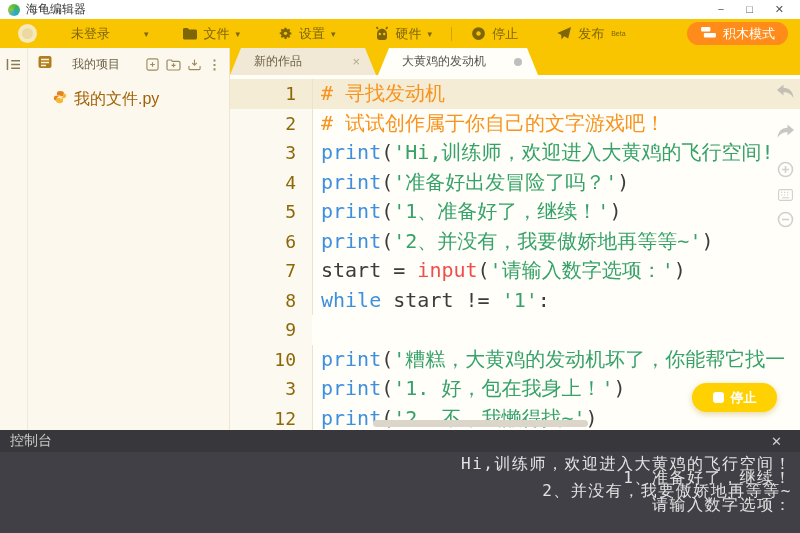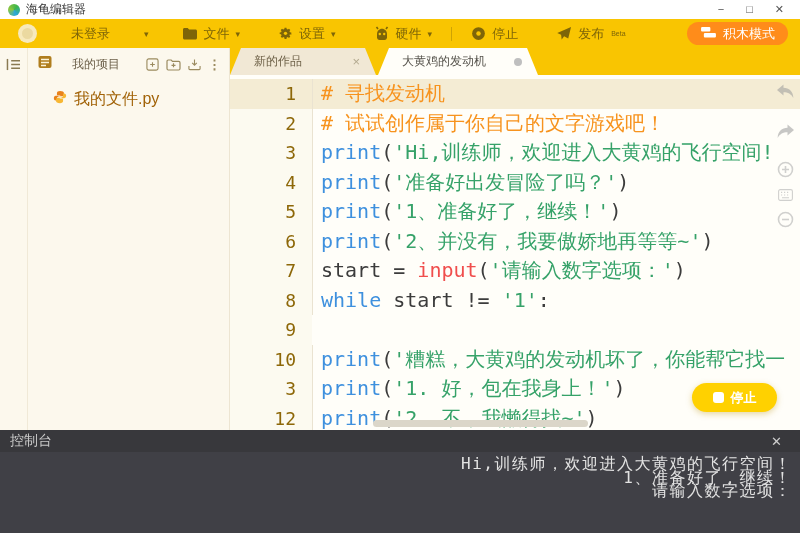--- a/index.html
+++ b/index.html
@@ -275,17 +275,18 @@
   </div>
 
   <div class="console">
     <div class="c-header">
       <span class="c-title">控制台</span>
       <span class="c-close">✕</span>
     </div>
     <div class="c-body" id="console-body">
         <div class="c-line">Hi,训练师，欢迎进入大黄鸡的飞行空间！</div>
         <div class="c-line">1、准备好了，继续！</div>
+        <div class="c-line">2、并没有，我要傲娇地再等等~</div>
         <div class="c-line">请输入数字选项：</div>
       </div>
   </div>
 
 </div>
 
 </body></html>

